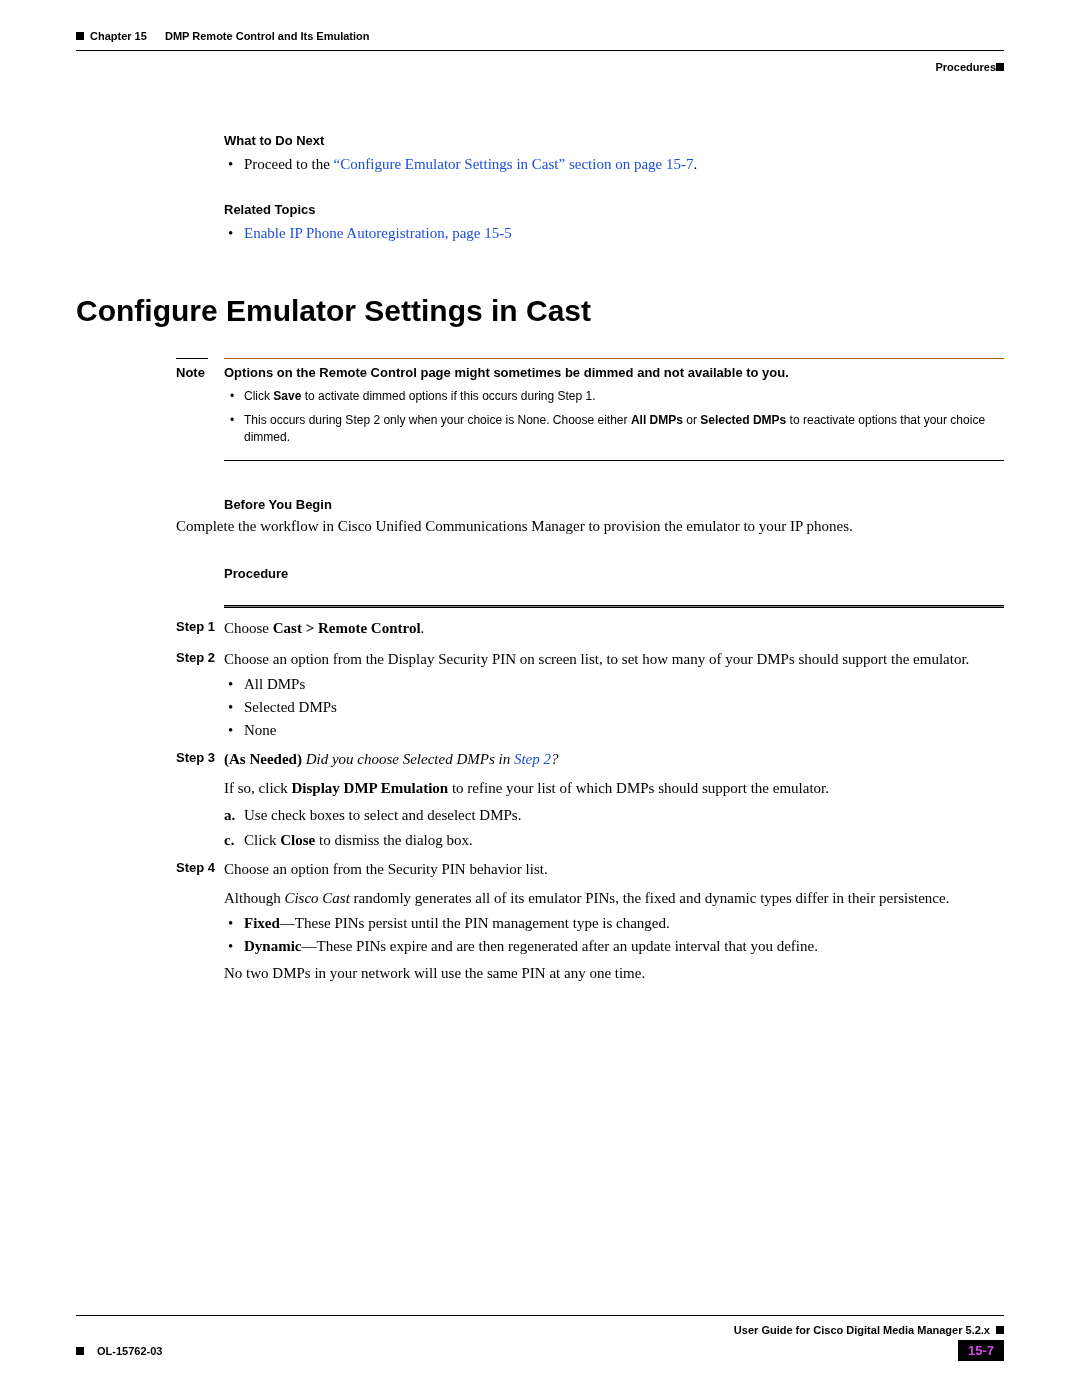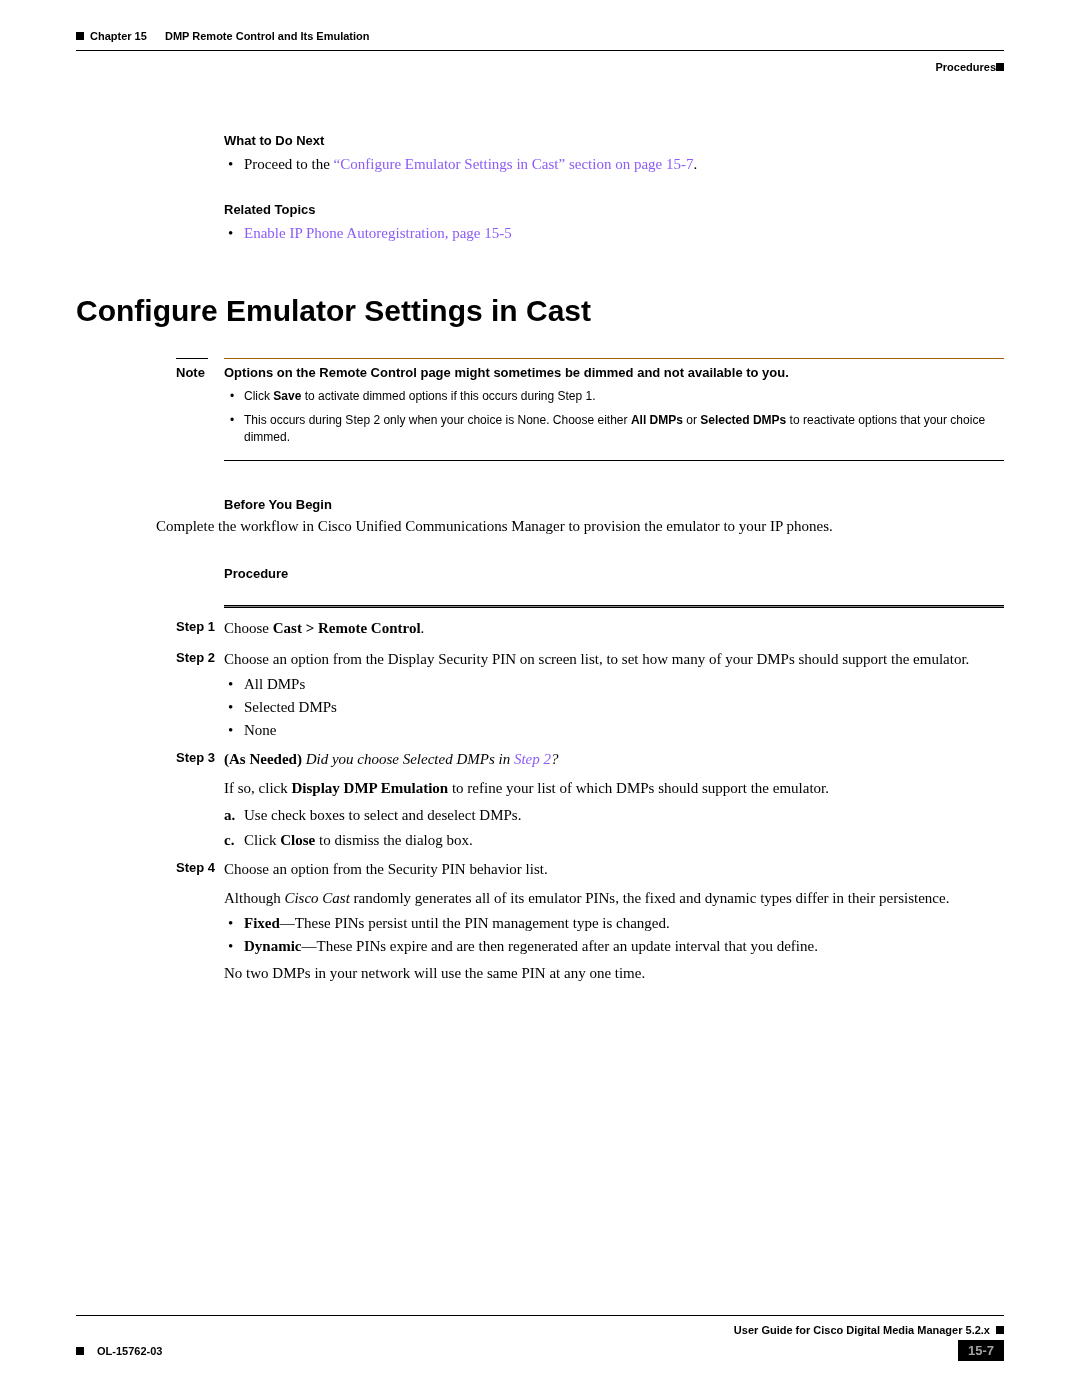--- a/index.html
+++ b/index.html
@@ -65,21 +65,21 @@
     line-height: 1.35;
     position: relative;
   }
   .bullet-line::before {
     content: "•";
     position: absolute;
     left: -16px;
     top: 0;
   }
   .link {
-    color: #8b5cf6;
+    color: #1d4ed8;
   }
   h1.title {
     font-family: Arial, Helvetica, sans-serif;
     font-size: 30px;
     font-weight: bold;
     margin: 50px 0 30px 0;
   }
   .note-box {
     margin-left: 100px;
     margin-right: 0;
@@ -120,21 +120,21 @@
     left: -14px;
     top: 0;
     font-size: 12px;
   }
   .note-bottom-rule {
     border-top: 1px solid #000;
     margin-left: 148px;
     margin-top: 14px;
   }
   .body-text {
-    margin-left: 80px;
+    margin-left: 100px;
     font-size: 15px;
     line-height: 1.35;
     margin-top: 4px;
   }
   .proc-rule {
     margin-left: 148px;
     margin-top: 24px;
     height: 3px;
     background: repeating-linear-gradient(0deg, #000 0, #000 1px, #888 1px, #888 2px, #000 2px, #000 3px);
   }
@@ -220,21 +220,21 @@
   .footer-bottom .left {
     display: flex;
     align-items: center;
     gap: 13px;
   }
   .footer-bottom .left .sq {
     width: 8px; height: 8px; background: #000; display: inline-block;
   }
   .page-num {
     background: #000;
-    color: #a3a3a3;
+    color: #d946ef;
     padding: 3px 10px;
     font-weight: bold;
     font-size: 13px;
   }
   .bold { font-weight: bold; }
   .italic { font-style: italic; }
 </style>
 </head>
 <body>
 

